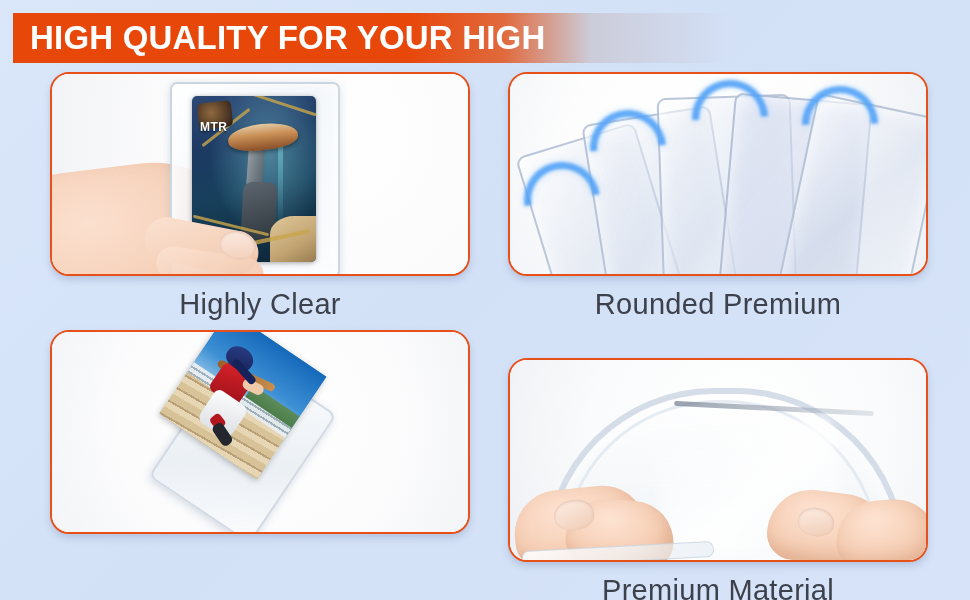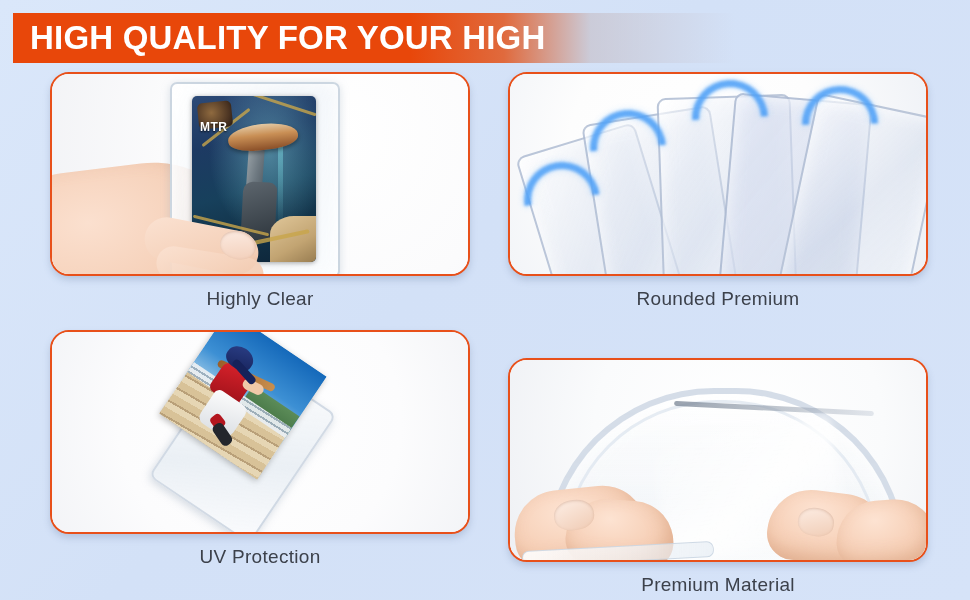--- a/index.html
+++ b/index.html
@@ -65,21 +65,21 @@
     height: 200px;
     border: 2px solid #e8501a;
     border-radius: 19px;
     background: #fdfdfd;
     overflow: hidden;
     box-shadow: 0 4px 7px rgba(110,130,165,0.30);
   }
   .caption {
     margin-top: 12px;
     text-align: center;
-    font-size: 19px;
+    font-size: 29px;
     color: #3c414b;
     letter-spacing: 0.3px;
     font-family: "Liberation Sans", sans-serif;
   }
 
   
   .p1-bg {
     position: absolute; inset: 0;
     background: radial-gradient(circle at 68% 30%, #ffffff 0%, #fbfbfc 55%, #f1f2f5 100%);
   }
@@ -427,21 +427,20 @@
             <div class="p3-jersey"></div>
             <div class="p3-arm"></div>
             <div class="p3-helmet"></div>
             <div class="p3-brim"></div>
             <div class="p3-pants"></div>
             <div class="p3-sock"></div>
             <div class="p3-shoe"></div>
           </div>
         </div>
       </div>
-      <div class="caption">UV Protection</div>
     </div>
 
     <div class="cell cell-3">
       <div class="panel">
         <div class="p4-bg"></div>
         <div class="p4-arch"></div>
         <div class="p4-arch2"></div>
         <div class="p4-edge"></div>
         <div class="p4-sheen"></div>
         <div class="p4-hand p4-hl"></div>

